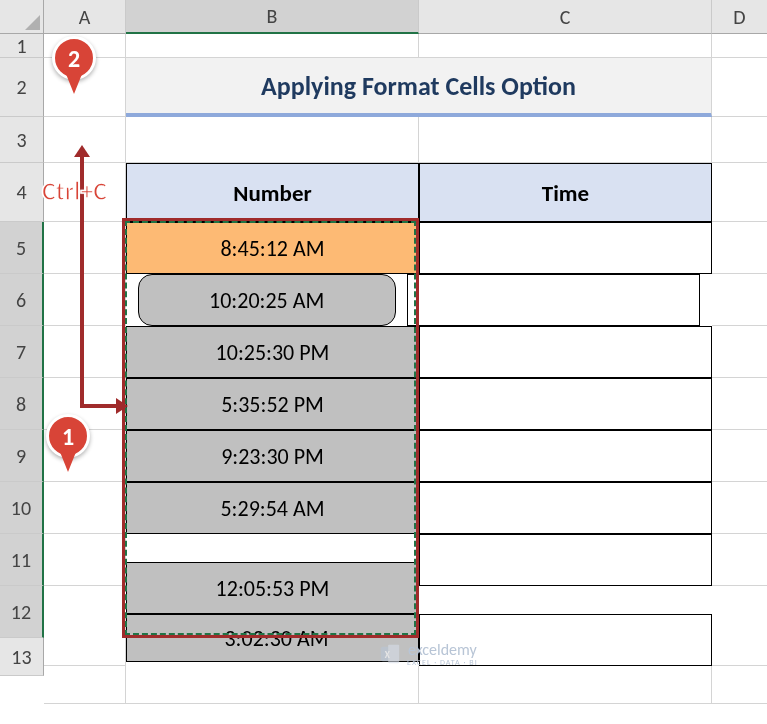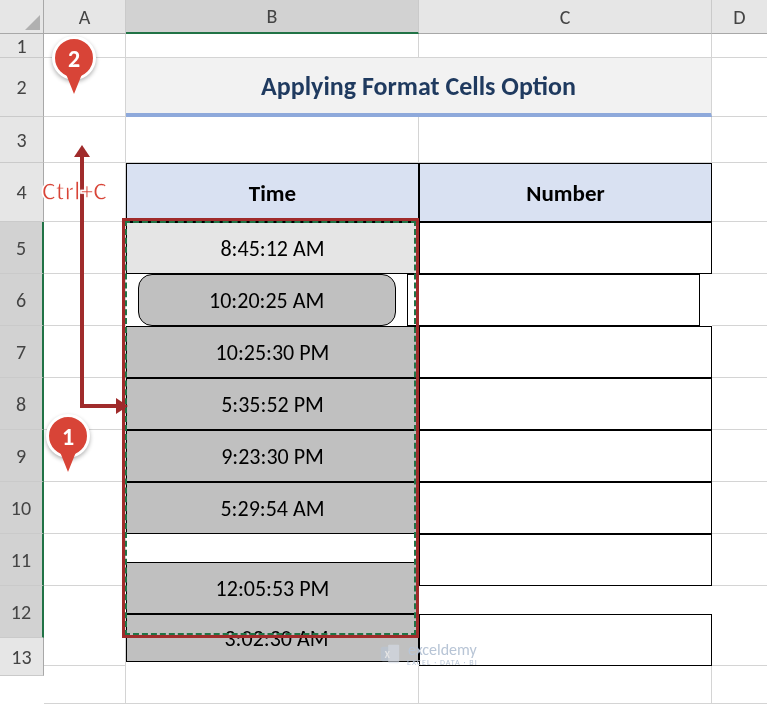--- a/index.html
+++ b/index.html
@@ -92,21 +92,21 @@
       background: #d9e1f2;
       font-weight: bold;
       border: 1px solid #000;
       font-size: 23px;
     }
     .data-cell {
       border: 1px solid #000;
       font-size: 22px;
     }
     .time-cell { background: #c0c0c0; }
-    .time-cell.first { background: #e5e5e5; }
+    .time-cell.first { background: #fdba74; }
     .marching {
       position: absolute;
       border: 3px dashed #217346;
       pointer-events: none;
     }
     .sel-border {
       position: absolute;
       border: 3px solid #a02b2b;
       pointer-events: none;
     }
@@ -202,22 +202,22 @@
       <div class="cell" style="width: 56px; height: 59px;"></div>
     </div>
     <div class="grid-row">
       <div class="cell" style="width: 82px; height: 46px;"></div>
       <div class="cell" style="width: 293px; height: 46px;"></div>
       <div class="cell" style="width: 293px; height: 46px;"></div>
       <div class="cell" style="width: 56px; height: 46px;"></div>
     </div>
     <div class="grid-row">
       <div class="cell" style="width: 82px; height: 59px;"></div>
+      <div class="cell hdr-cell" style="width: 293px; height: 59px;">Number</div>
       <div class="cell hdr-cell" style="width: 293px; height: 59px;">Time</div>
-      <div class="cell hdr-cell" style="width: 293px; height: 59px;">Number</div>
       <div class="cell" style="width: 56px; height: 59px;"></div>
     </div>
     <div class="grid-row">
       <div class="cell" style="width: 82px; height: 52px;"></div>
       <div class="cell data-cell time-cell first" style="width: 293px; height: 52px;">8:45:12 AM</div>
       <div class="cell data-cell" style="width: 293px; height: 52px;"></div>
       <div class="cell" style="width: 56px; height: 52px;"></div>
     </div>
     <div class="grid-row">
       <div class="cell" style="width: 82px; height: 52px;"></div>

